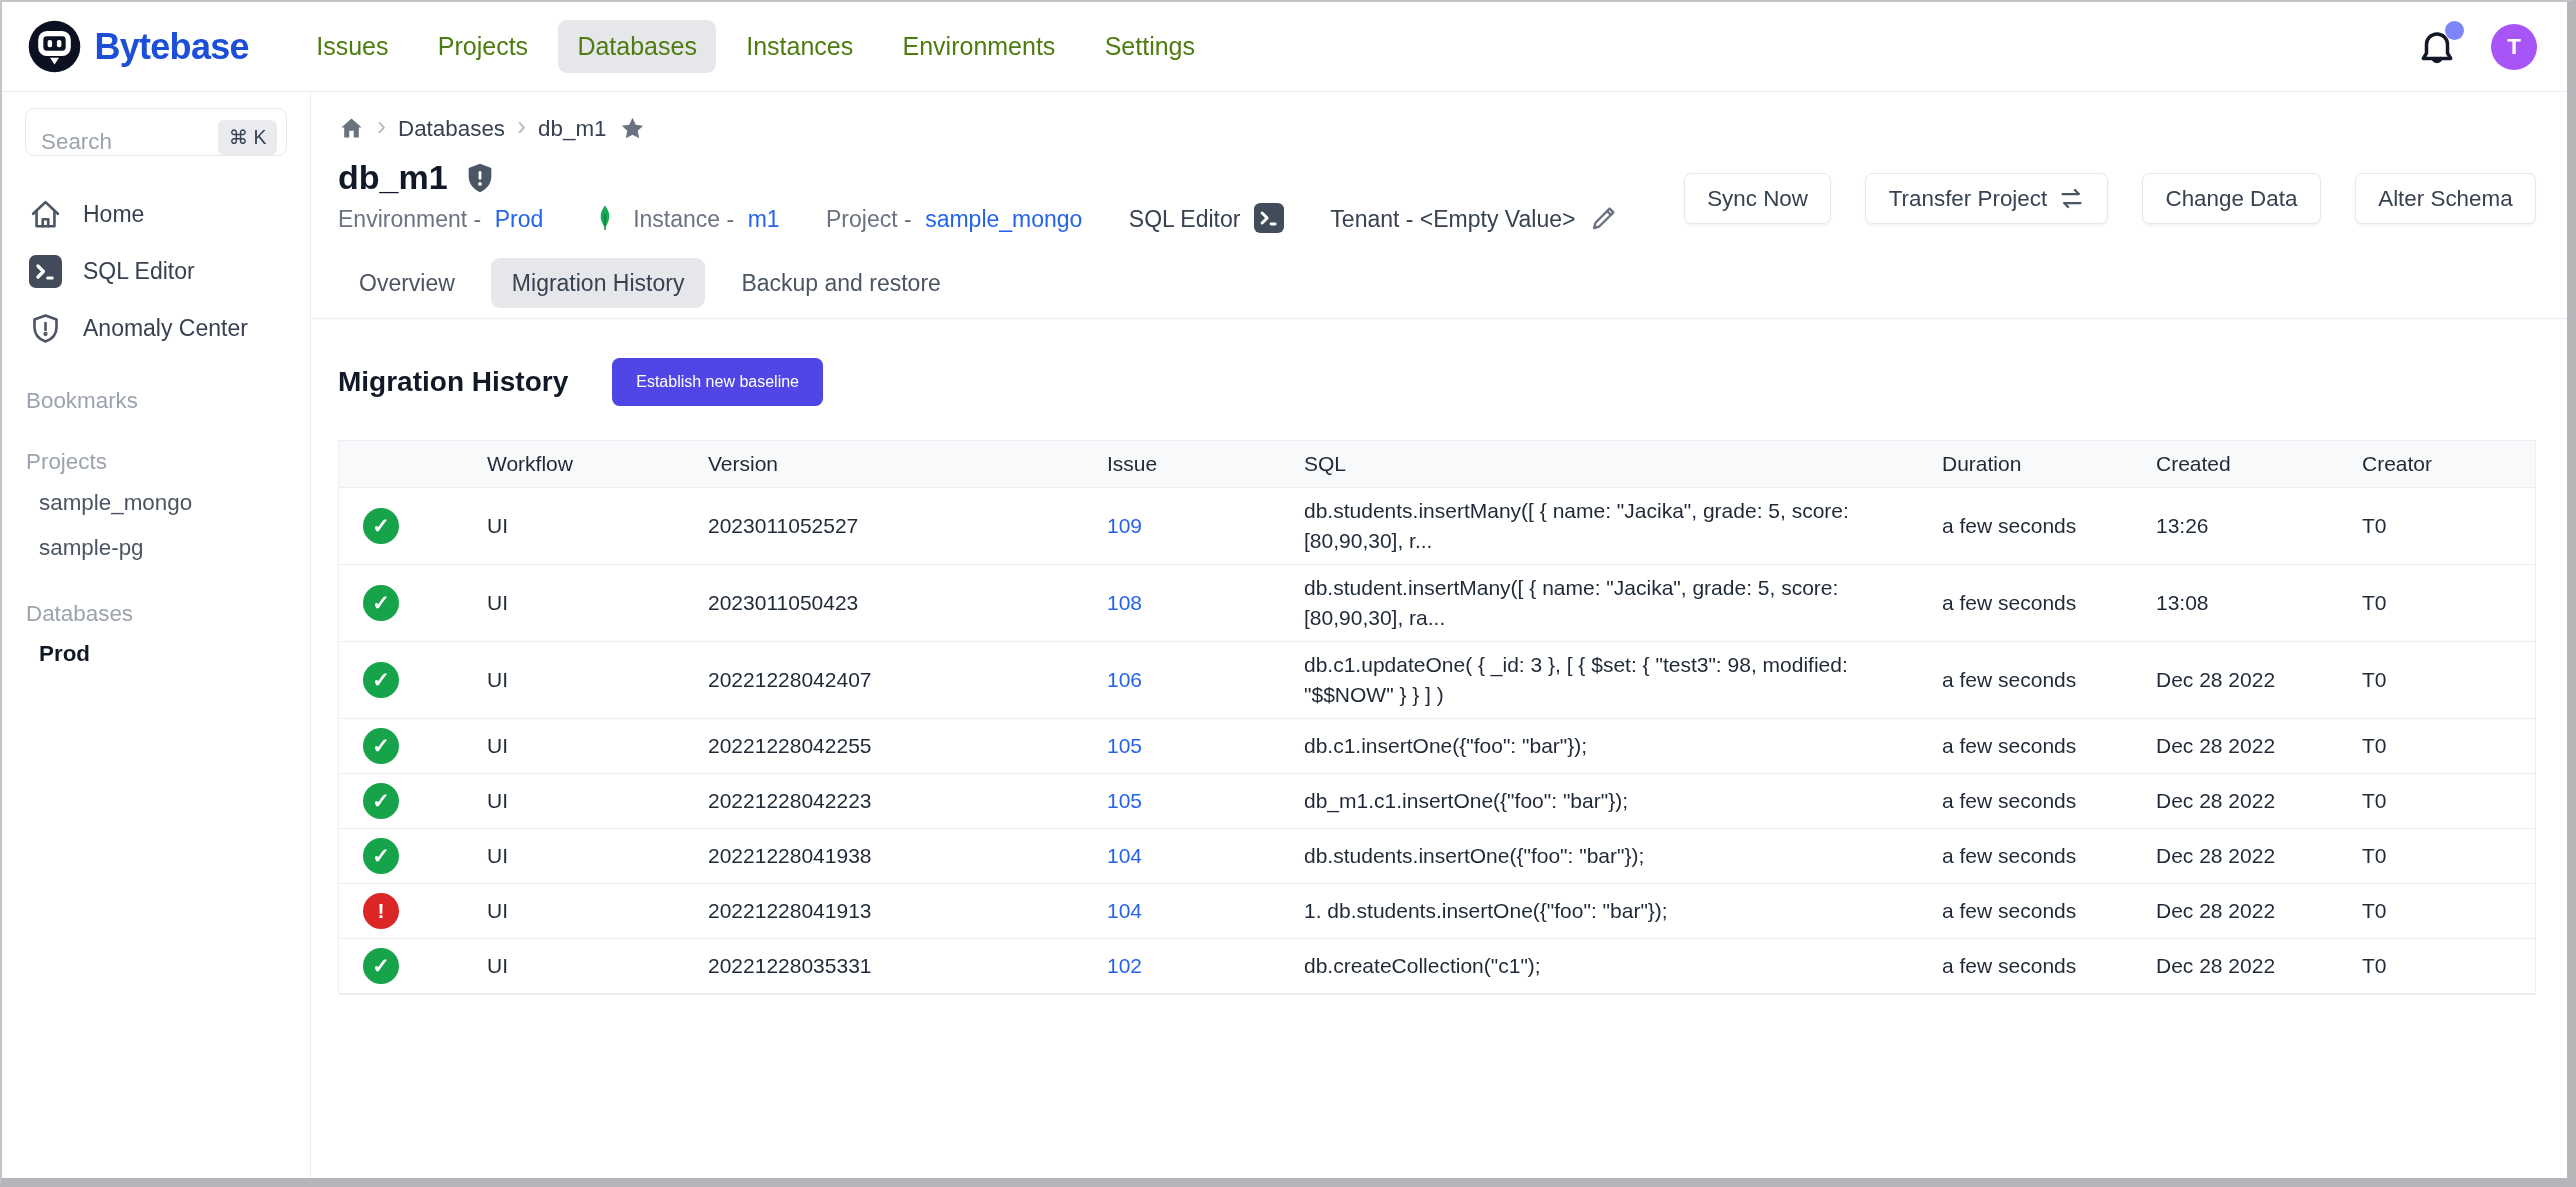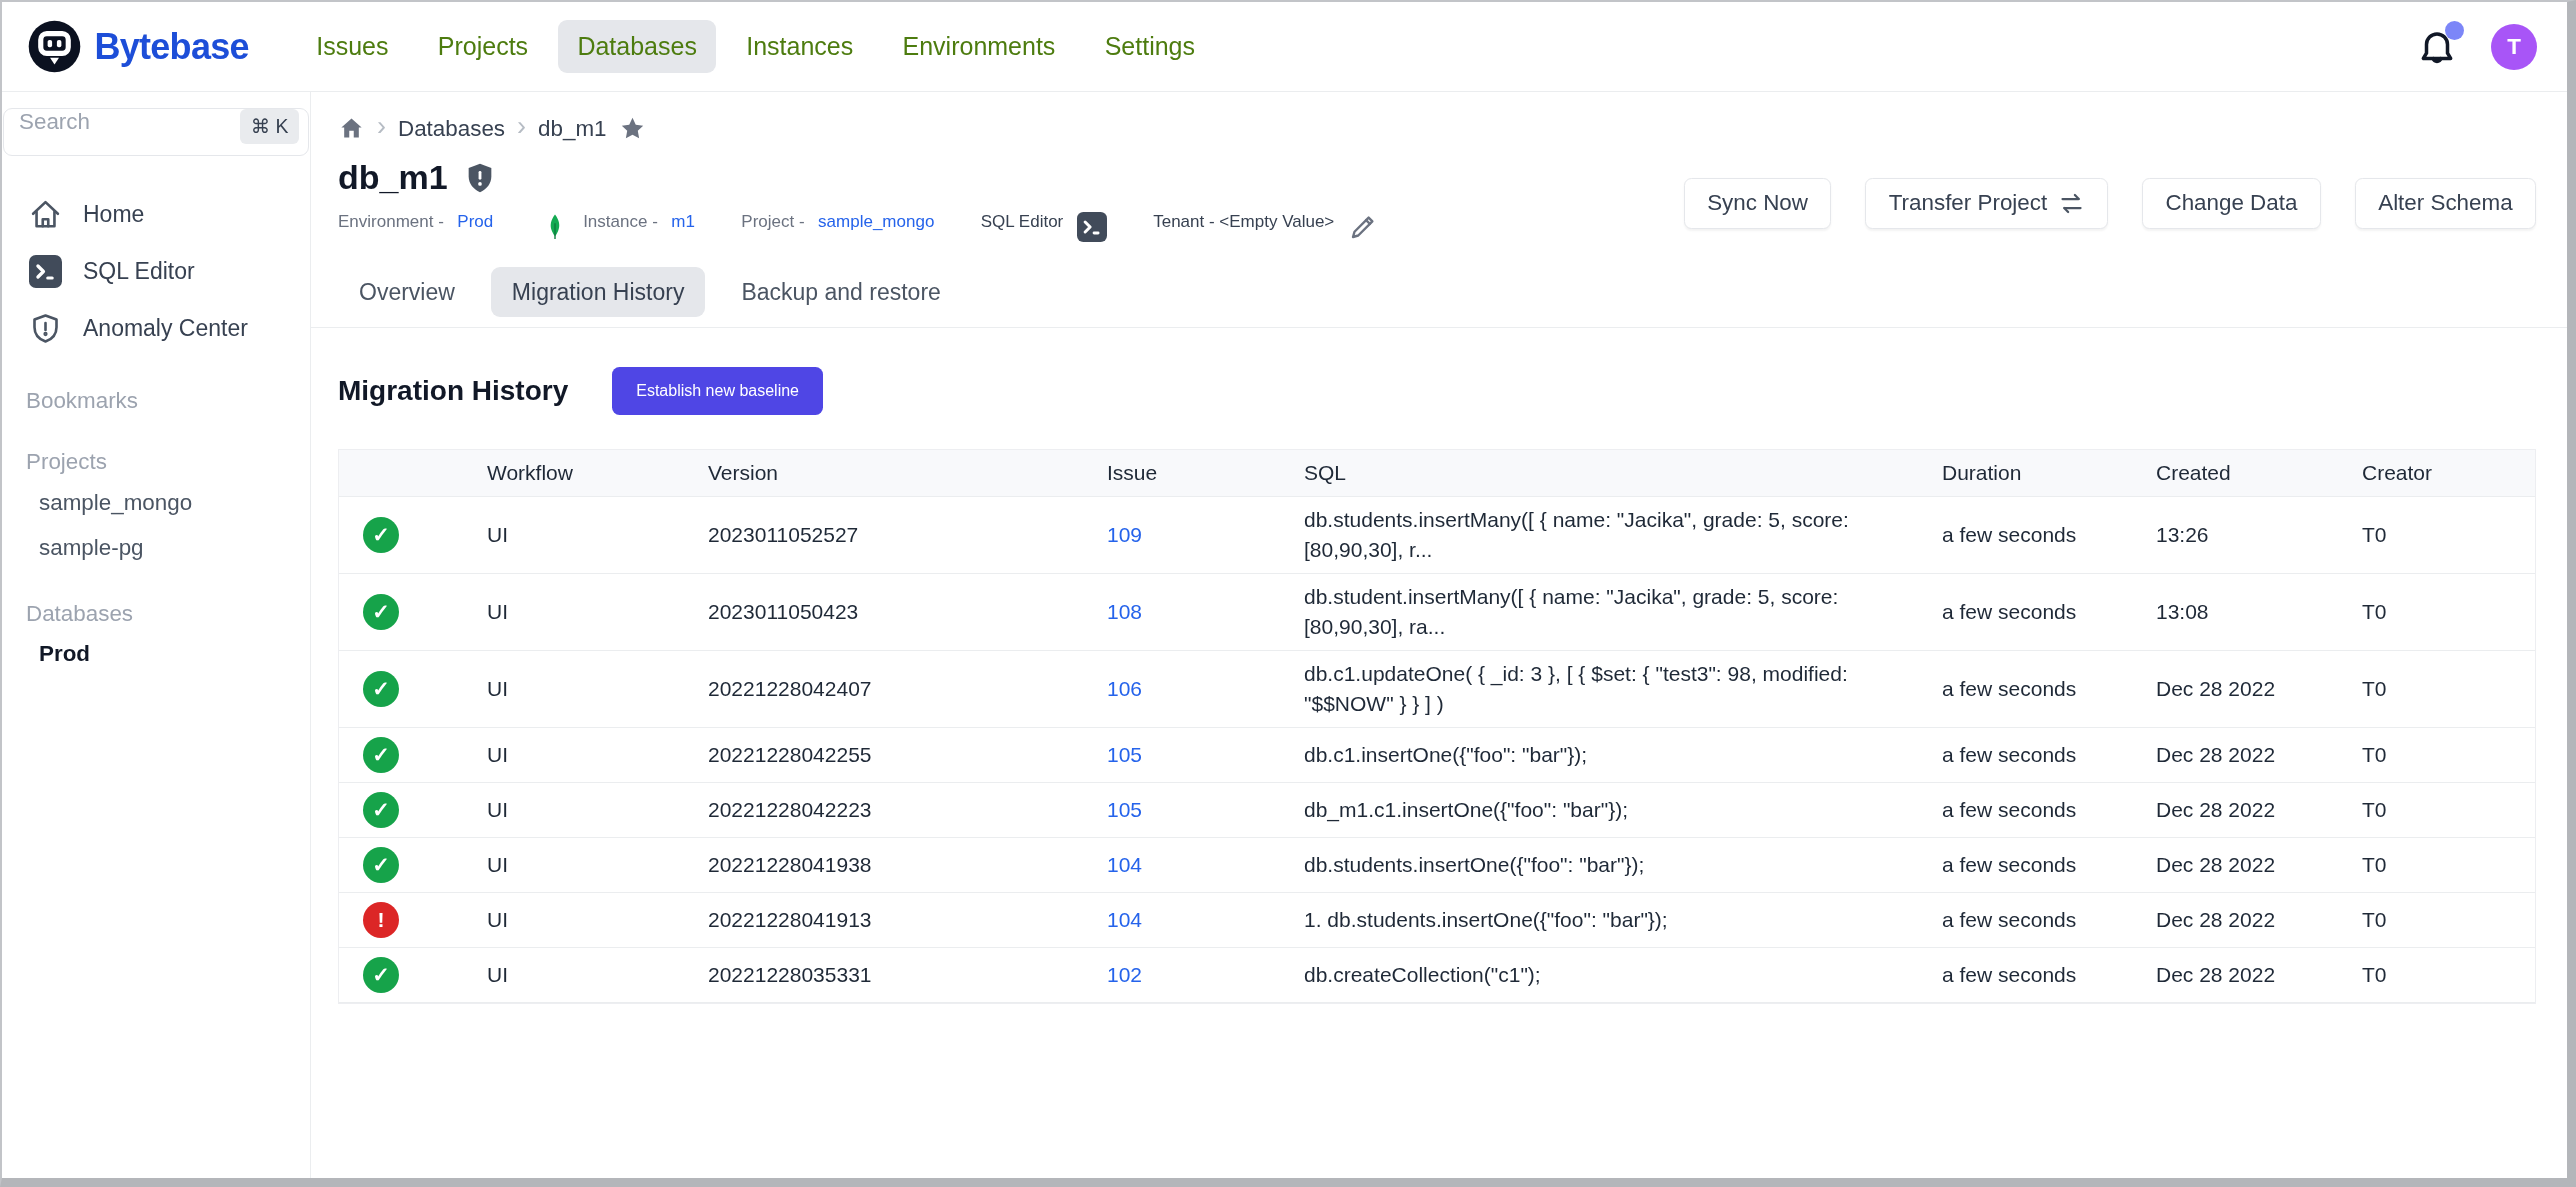--- a/index.html
+++ b/index.html
@@ -26,22 +26,22 @@
   .bell-dot { position: absolute; top: -4.5px; right: -6px; width: 19.4px; height: 19.4px;
               border-radius: 50%; background: #7c86f8; }
   .avatar { width: 46px; height: 46px; border-radius: 50%; background: #a855f7; color: #fff;
             font-size: 22.4px; font-weight: 700; display: flex; align-items: center; justify-content: center; }
 
   
   .app-body { flex: 1; display: flex; min-height: 0; }
 
   
   .sidebar { width: 309px; flex: 0 0 309px; border-right: 1.5px solid #ebedef; padding-top: 16.4px; }
-  .search-box { margin: 0 1px; height: 48px; border: 1.5px solid #e5e7eb; border-radius: 9px;
-                display: flex; align-items: flex-start; padding: 0 9px 0 15px; gap: 7.5px; }
+  .search-box { margin: 0 23px; height: 48px; border: 1.5px solid #e5e7eb; border-radius: 9px;
+                display: flex; align-items: flex-end; padding: 0 9px 0 15px; gap: 7.5px; }
   .search-box input { border: none; outline: none; flex: 1; min-width: 0; font-size: 22.4px;
                       font-family: "Liberation Sans", sans-serif; color: #374151; }
   .search-box input::placeholder { color: #9ca3af; }
   .kbd-badge { background: #e9ebee; border-radius: 6px; padding: 6px 10.5px; font-size: 19.4px;
                color: #374151; white-space: nowrap; }
   .side-nav { margin-top: 30px; }
   .side-item { display: flex; align-items: center; gap: 21px; height: 57px; padding-left: 27px;
                font-size: 23px; color: #374151; cursor: pointer; }
   .side-item svg { width: 33px; height: 33px; flex: 0 0 33px; }
   .section-label { padding-left: 24px; margin-top: 25.4px; font-size: 22.4px; color: #9ca3af; height: 36px;
@@ -56,21 +56,21 @@
 
   .breadcrumb { display: flex; align-items: center; gap: 12px; height: 31px; font-size: 22.4px; color: #374151; }
   .breadcrumb svg { width: 27px; height: 27px; }
   .crumb-sep { color: #b6bcc4; font-size: 27px; line-height: 1; padding-bottom: 4.5px; }
   .crumb-link { cursor: pointer; }
 
   .header-row { display: flex; align-items: center; justify-content: space-between; margin-top: 12px; }
   .title-row { display: flex; align-items: center; gap: 15px; height: 43px; }
   .page-title { font-size: 34px; font-weight: 800; color: #111827; }
   .title-row svg { width: 34px; height: 34px; }
-  .meta-row { display: flex; align-items: flex-start; gap: 13.5px; margin-top: 13px; font-size: 17px; }
+  .meta-row { display: flex; align-items: flex-end; gap: 13.5px; margin-top: 4px; font-size: 23px; }
   .meta-label { color: #6b7280; }
   .meta-dark { color: #374151; }
   .meta-link { color: #2563eb; cursor: pointer; }
   .meta-gap { width: 19.4px; }
   .meta-row svg { width: 30px; height: 30px; }
   .actions { display: flex; align-items: center; gap: 34px; margin-top: 8px; }
   .btn { background: #fff; border: 1.5px solid #e5e7eb; border-radius: 7.5px; height: 51px;
          display: flex; align-items: center; gap: 10.5px; padding: 0 22.4px; font-size: 22.4px;
          color: #374151; cursor: pointer; box-shadow: 0 1.5px 2.2px rgba(0,0,0,.05); white-space: nowrap; }
   .btn svg { width: 27px; height: 27px; }

